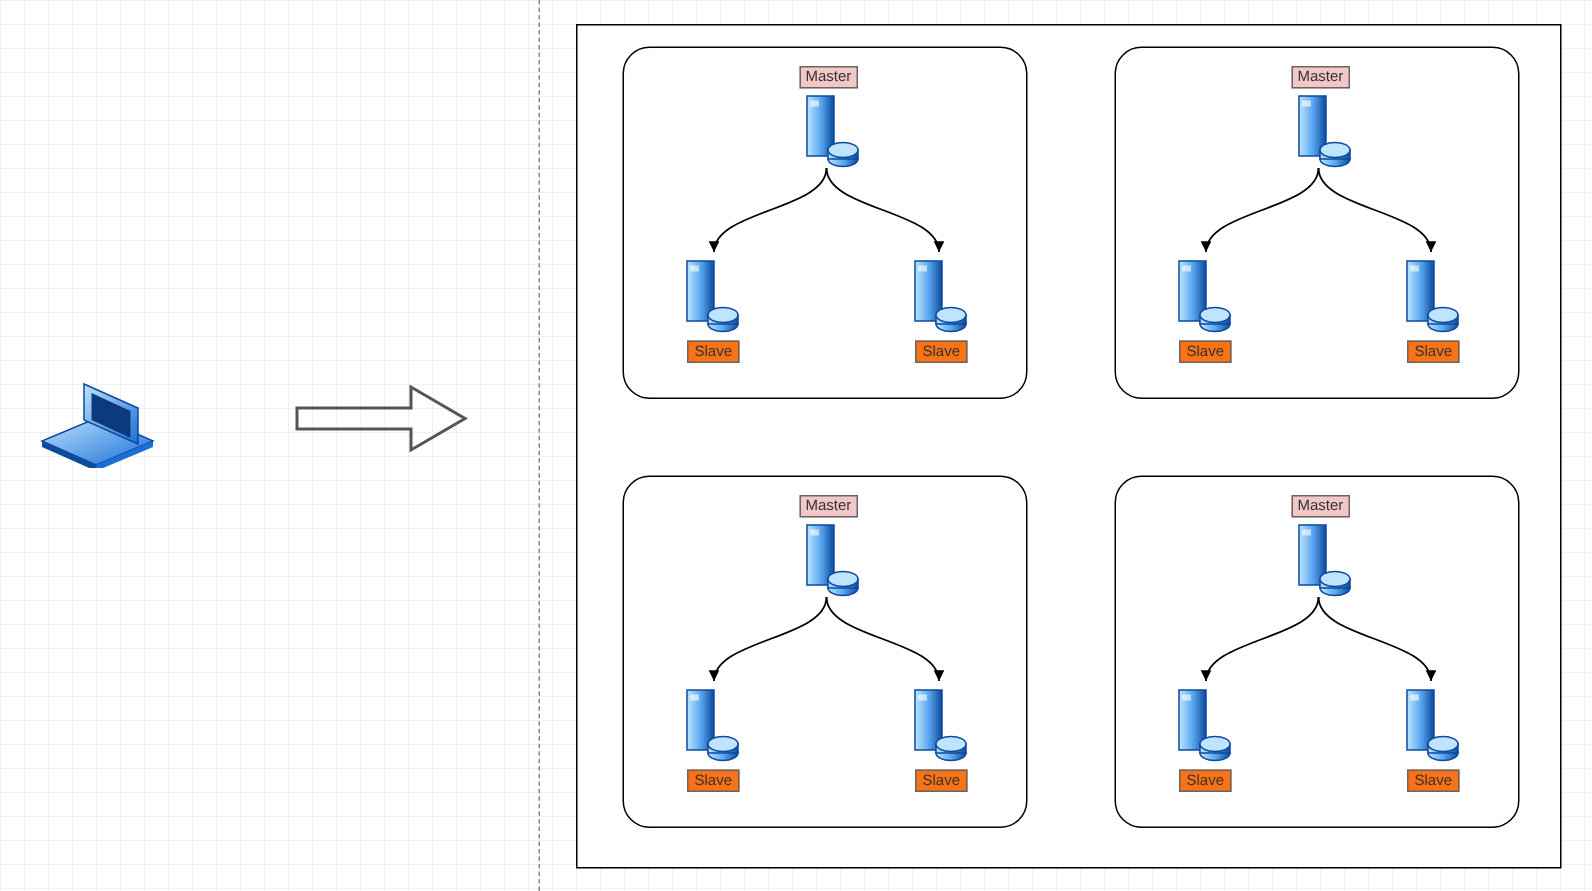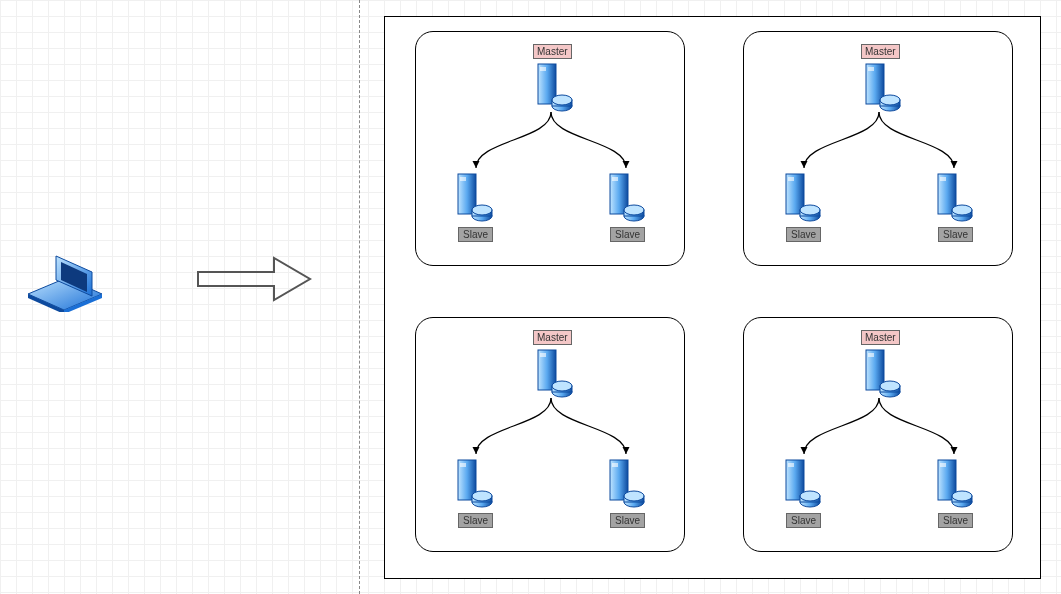--- a/index.html
+++ b/index.html
@@ -38,21 +38,21 @@
     position: absolute;
     background: #f4c7c7;
     border: 1px solid #666;
     padding: 1px 3px;
     font-size: 10px;
     text-align: center;
     color: #333;
   }
   .label-slave {
     position: absolute;
-    background: #a3a3a3;
+    background: #f97316;
     border: 1px solid #666;
     padding: 1px 4px;
     font-size: 10px;
     text-align: center;
     color: #333;
   }
   .server {
     position: absolute;
     width: 38px;
     height: 48px;

